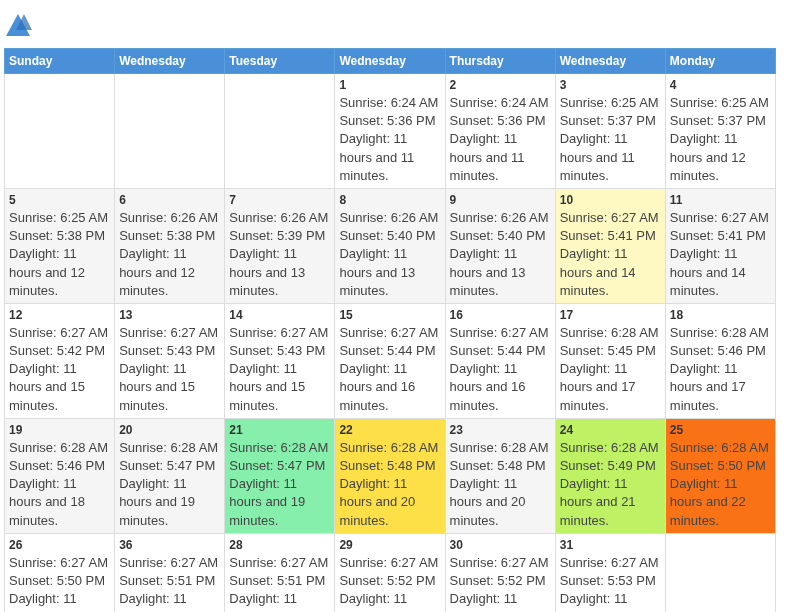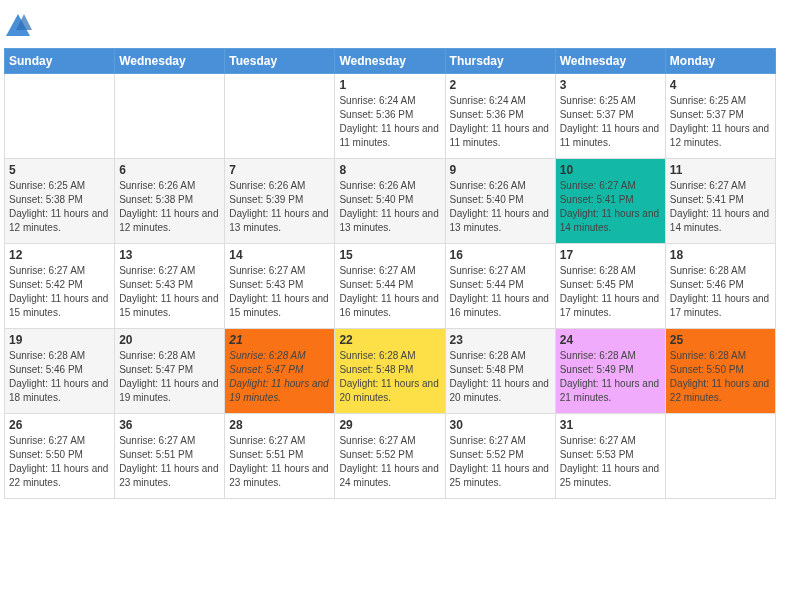--- a/index.html
+++ b/index.html
@@ -89,21 +89,21 @@
       background: #f5f5f5;
     }
     .day-number {
       font-size: 12px;
       font-weight: bold;
       color: #333;
       display: block;
       margin-bottom: 2px;
     }
     .day-info {
-      font-size: 10px;
+      font-size: 13px;
       color: #444;
       line-height: 1.4;
     }
     .empty-cell {
       background: #fff !important;
     }
   </style>
 </head>
 <body>
 
@@ -191,21 +191,21 @@
             <div class="day-info" style="white-space: pre-line;">Sunrise: 6:26 AM
 Sunset: 5:40 PM
 Daylight: 11 hours and 13 minutes.</div>
           </td>
           <td style="background: rgb(245, 245, 245);">
             <span class="day-number">9</span>
             <div class="day-info" style="white-space: pre-line;">Sunrise: 6:26 AM
 Sunset: 5:40 PM
 Daylight: 11 hours and 13 minutes.</div>
           </td>
-          <td style="background: #14b8a6;">
+          <td style="background: #fef9c3;">
             <span class="day-number">10</span>
             <div class="day-info" style="white-space: pre-line;">Sunrise: 6:27 AM
 Sunset: 5:41 PM
 Daylight: 11 hours and 14 minutes.</div>
           </td>
           <td style="background: rgb(245, 245, 245);">
             <span class="day-number">11</span>
             <div class="day-info" style="white-space: pre-line;">Sunrise: 6:27 AM
 Sunset: 5:41 PM
 Daylight: 11 hours and 14 minutes.</div>
@@ -261,39 +261,39 @@
             <div class="day-info" style="white-space: pre-line;">Sunrise: 6:28 AM
 Sunset: 5:46 PM
 Daylight: 11 hours and 18 minutes.</div>
           </td>
           <td style="background: rgb(245, 245, 245);">
             <span class="day-number">20</span>
             <div class="day-info" style="white-space: pre-line;">Sunrise: 6:28 AM
 Sunset: 5:47 PM
 Daylight: 11 hours and 19 minutes.</div>
           </td>
-          <td style="background: #f97316; font-style: italic;">
+          <td style="background: #86efac;">
             <span class="day-number">21</span>
             <div class="day-info" style="white-space: pre-line;">Sunrise: 6:28 AM
 Sunset: 5:47 PM
 Daylight: 11 hours and 19 minutes.</div>
           </td>
           <td style="background: #fde047;">
             <span class="day-number">22</span>
             <div class="day-info" style="white-space: pre-line;">Sunrise: 6:28 AM
 Sunset: 5:48 PM
 Daylight: 11 hours and 20 minutes.</div>
           </td>
           <td style="background: rgb(245, 245, 245);">
             <span class="day-number">23</span>
             <div class="day-info" style="white-space: pre-line;">Sunrise: 6:28 AM
 Sunset: 5:48 PM
 Daylight: 11 hours and 20 minutes.</div>
           </td>
-          <td style="background: #f0abfc;">
+          <td style="background: #bef264;">
             <span class="day-number">24</span>
             <div class="day-info" style="white-space: pre-line;">Sunrise: 6:28 AM
 Sunset: 5:49 PM
 Daylight: 11 hours and 21 minutes.</div>
           </td>
           <td style="background: #f97316;">
             <span class="day-number">25</span>
             <div class="day-info" style="white-space: pre-line;">Sunrise: 6:28 AM
 Sunset: 5:50 PM
 Daylight: 11 hours and 22 minutes.</div>

